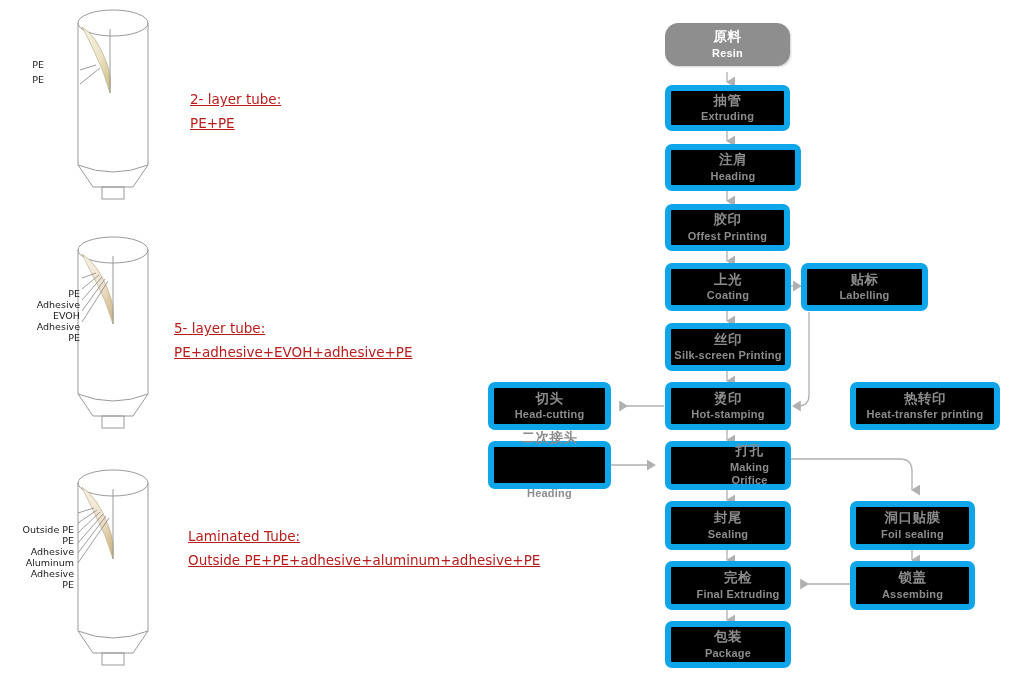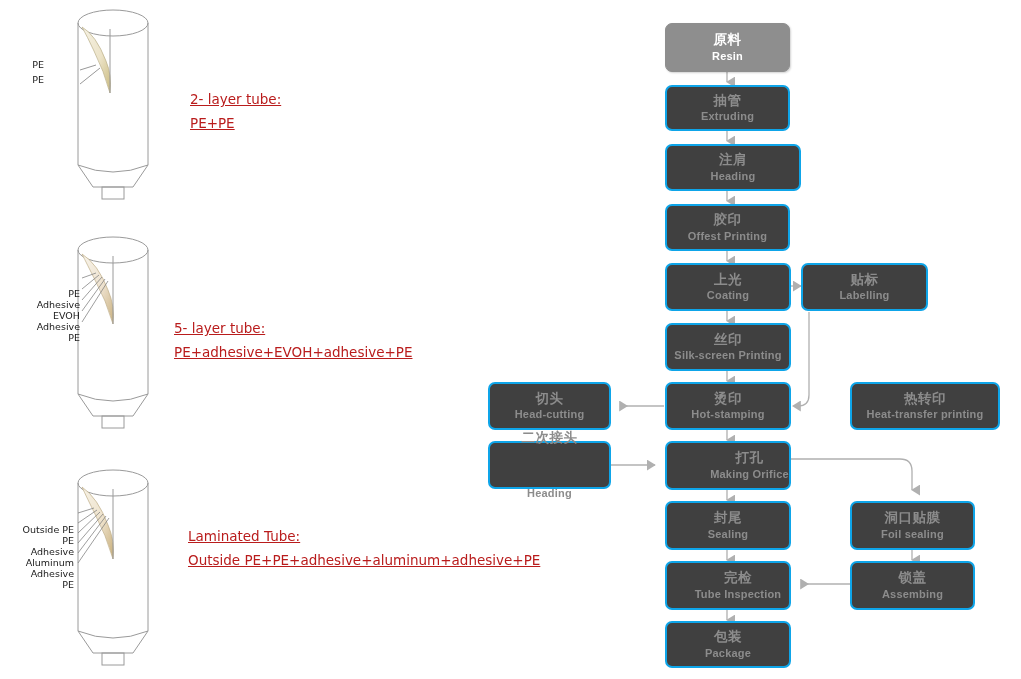--- a/index.html
+++ b/index.html
@@ -6,21 +6,21 @@
   body{
     width:1021px;height:679px;position:relative;overflow:hidden;
     font-family:"Liberation Sans","DejaVu Sans",sans-serif;
     -webkit-font-smoothing:antialiased;
   }
   #stage{position:absolute;left:0;top:0;width:1021px;height:679px;}
 
   
   .node{
     position:absolute;box-sizing:border-box;
-    border:2px solid #0ea5e9;border-radius:7px;background:#404040;
+    border:6px solid #0ea5e9;border-radius:7px;background:#000000;
     display:flex;flex-direction:column;align-items:center;justify-content:center;
     color:#8c8c8c;text-align:center;line-height:1.22;
   }
   .node .cn{font-size:13.5px;font-weight:bold;letter-spacing:.5px;}
   .node .en{font-size:11px;font-weight:bold;letter-spacing:.2px;margin-top:1px;}
   .node.start{
     background:#8e8e8e;border:1px solid #8e8e8e;color:#ffffff;
     box-shadow:1px 1px 2px rgba(0,0,0,.18);
   }
   .node.start .cn,.node.start .en{color:#ffffff;}
@@ -185,21 +185,21 @@
       <path d="M611 465 L655 465" marker-end="url(#arrRight)"></path>
 
       <path d="M791 459 L900 459 Q912 459 912 471 L912 490" marker-end="url(#arrDown)"></path>
 
       <path d="M912 550 L912 560" marker-end="url(#arrDown)"></path>
 
       <path d="M850 584 L801 584" marker-end="url(#arrLeft)"></path>
     </g>
   </svg>
 
-  <div class="node start" style="left:665px;top:23px;width:125px;height:49px;">
+  <div class="node start" style="left:665px;top:23px;width:125px;height:43px;border-radius:13px;">
     <span class="cn">原料</span>
     <span class="en">Resin</span>
   </div>
 
   <div class="node" style="left:665px;top:85px;width:125px;height:46px;">
     <span class="cn">抽管</span>
     <span class="en">Extruding</span>
   </div>
 
   <div class="node" style="left:665px;top:144px;width:136px;height:47px;">
@@ -257,21 +257,21 @@
     <span class="en">Sealing</span>
   </div>
 
   <div class="node" style="left:850px;top:501px;width:125px;height:49px;">
     <span class="cn">洞口贴膜</span>
     <span class="en">Foil sealing</span>
   </div>
 
   <div class="node" style="left:665px;top:561px;width:126px;height:49px;padding-left:20px;">
     <span class="cn">完检</span>
-    <span class="en">Tube Inspection</span>
+    <span class="en">Final Extruding</span>
   </div>
 
   <div class="node" style="left:850px;top:561px;width:125px;height:49px;">
     <span class="cn">锁盖</span>
     <span class="en">Assembing</span>
   </div>
 
   <div class="node" style="left:665px;top:621px;width:126px;height:47px;">
     <span class="cn">包装</span>
     <span class="en">Package</span>

